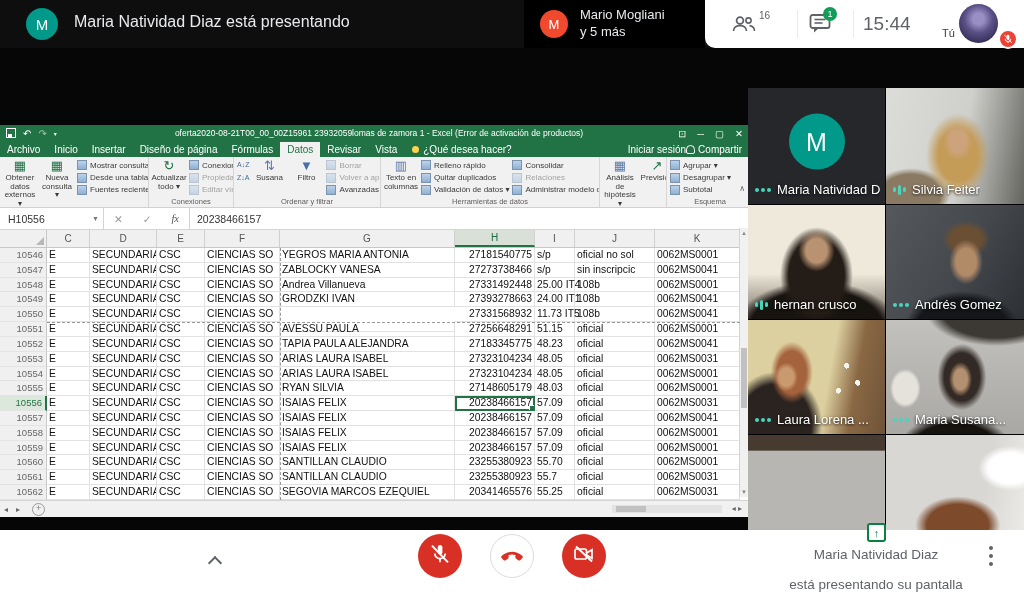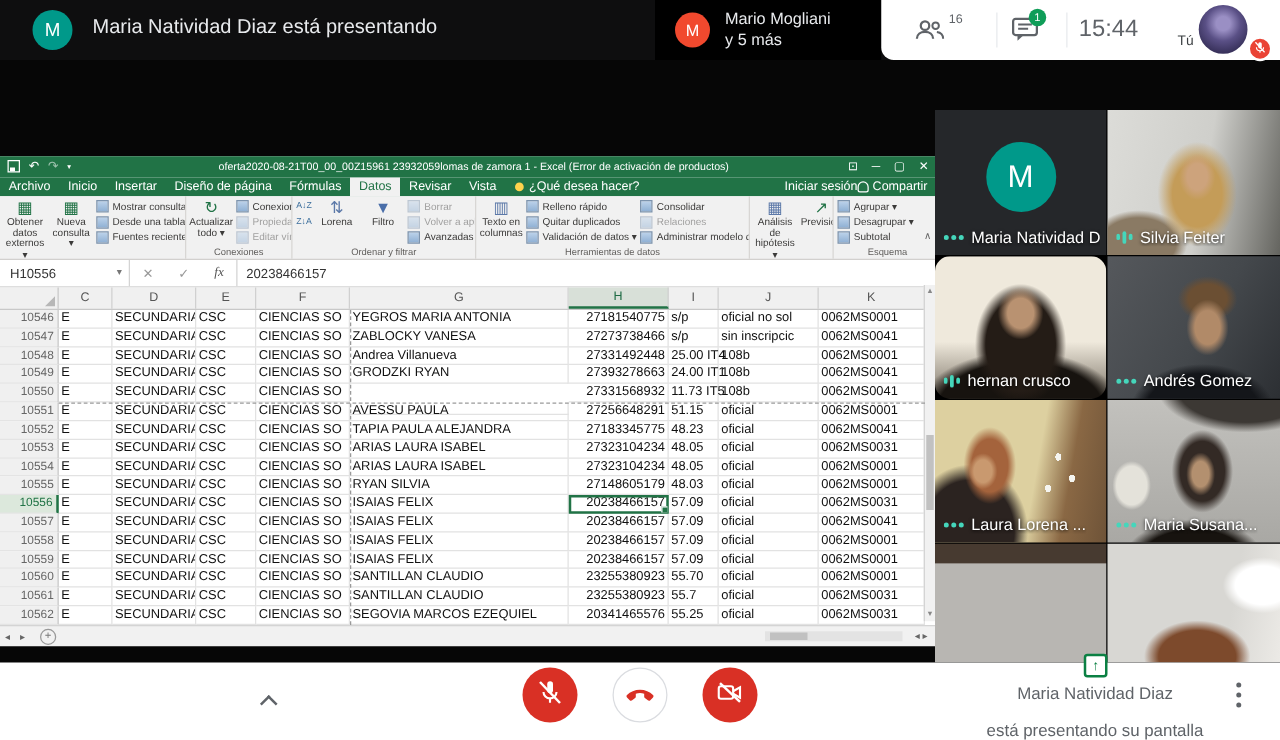--- a/index.html
+++ b/index.html
@@ -110,21 +110,21 @@
   .t1{background:#25272a;}
   .t2{background:
       radial-gradient(ellipse 20px 26px at 52% 46%,#cda37c 0 40%,rgba(0,0,0,0) 72%),
       radial-gradient(ellipse 44px 58px at 52% 58%,#c49c58 0 45%,rgba(0,0,0,0) 72%),
       radial-gradient(ellipse 50px 34px at 18% 92%,#8a7a64 0 60%,rgba(0,0,0,0) 78%),
       linear-gradient(100deg,#dcdcd8 0%,#cfcfcb 55%,#64645f 100%);}
   .t3{background:
       radial-gradient(ellipse 26px 30px at 50% 40%,#b99271 0 40%,rgba(0,0,0,0) 70%),
       radial-gradient(ellipse 48px 64px at 50% 62%,#241c16 0 58%,rgba(0,0,0,0) 76%),
       radial-gradient(ellipse 95px 55px at 50% 108%,#17130f 0 70%,rgba(0,0,0,0) 86%),
-      linear-gradient(#efe9dc 0 60%,#7a7266 100%); border-radius: 12px;}
+      linear-gradient(#efe9dc 0 60%,#7a7266 100%);}
   .t4{background:
       radial-gradient(ellipse 24px 32px at 58% 50%,#b18a68 0 42%,rgba(0,0,0,0) 70%),
       radial-gradient(ellipse 34px 26px at 58% 30%,#6b4f33 0 45%,rgba(0,0,0,0) 70%),
       radial-gradient(ellipse 70px 45px at 55% 108%,#14161a 0 65%,rgba(0,0,0,0) 82%),
       linear-gradient(120deg,#55585c 0%,#44484c 55%,#2c2f33 100%);}
   .t5{background:
       radial-gradient(ellipse 16px 20px at 28% 50%,#c9996f 0 45%,rgba(0,0,0,0) 72%),
       radial-gradient(ellipse 30px 44px at 32% 46%,#a4633c 0 48%,rgba(0,0,0,0) 70%),
       radial-gradient(ellipse 62px 70px at 20% 92%,#2b2320 0 58%,rgba(0,0,0,0) 76%),
       radial-gradient(4px 5px at 72% 40%,#f5f5f0 0 60%,rgba(0,0,0,0) 61%),
@@ -311,21 +311,21 @@
           <div class="rcap">Conexiones</div>
         </div>
         <div class="rgroup" style="width: 146px;">
           <div class="rgc">
             <div class="rcol">
               <div class="rsm sic">A↓Z</div>
               <div class="rsm sic">Z↓A</div>
             </div>
             <div class="rbig">
               <div class="big-ic" style="color: rgb(91, 120, 168);">⇅</div>
-              <div>Lorena</div>
+              <div>Susana</div>
             </div>
             <div class="rbig">
               <div class="big-ic" style="color: rgb(74, 110, 169);">▼</div>
               <div>Filtro</div>
             </div>
             <div class="rcol">
               <div class="rsm dis">
                 <div class="ric"></div>
                 <span>Borrar</span>
               </div>
@@ -479,21 +479,21 @@
           <div class="cell ov" style="width: 40px;">25.00 IT4</div>
           <div class="cell" style="width: 80px;">108b</div>
           <div class="cell" style="width: 85px;">0062MS0001</div>
         </div>
         <div class="xrow">
           <div class="rn">10549</div>
           <div class="cell" style="width: 43px;">E</div>
           <div class="cell" style="width: 67px;">SECUNDARIA</div>
           <div class="cell" style="width: 48px;">CSC</div>
           <div class="cell" style="width: 75px;">CIENCIAS SO</div>
-          <div class="cell" style="width: 175px;">GRODZKI RYAN</div>
+          <div class="cell" style="width: 175px;">GRODZKI IVAN</div>
           <div class="cell ar" style="width: 80px;">27393278663</div>
           <div class="cell ov" style="width: 40px;">24.00 IT1</div>
           <div class="cell" style="width: 80px;">108b</div>
           <div class="cell" style="width: 85px;">0062MS0041</div>
         </div>
         <div class="xrow">
           <div class="rn">10550</div>
           <div class="cell" style="width: 43px;">E</div>
           <div class="cell" style="width: 67px;">SECUNDARIA</div>
           <div class="cell" style="width: 48px;">CSC</div>

